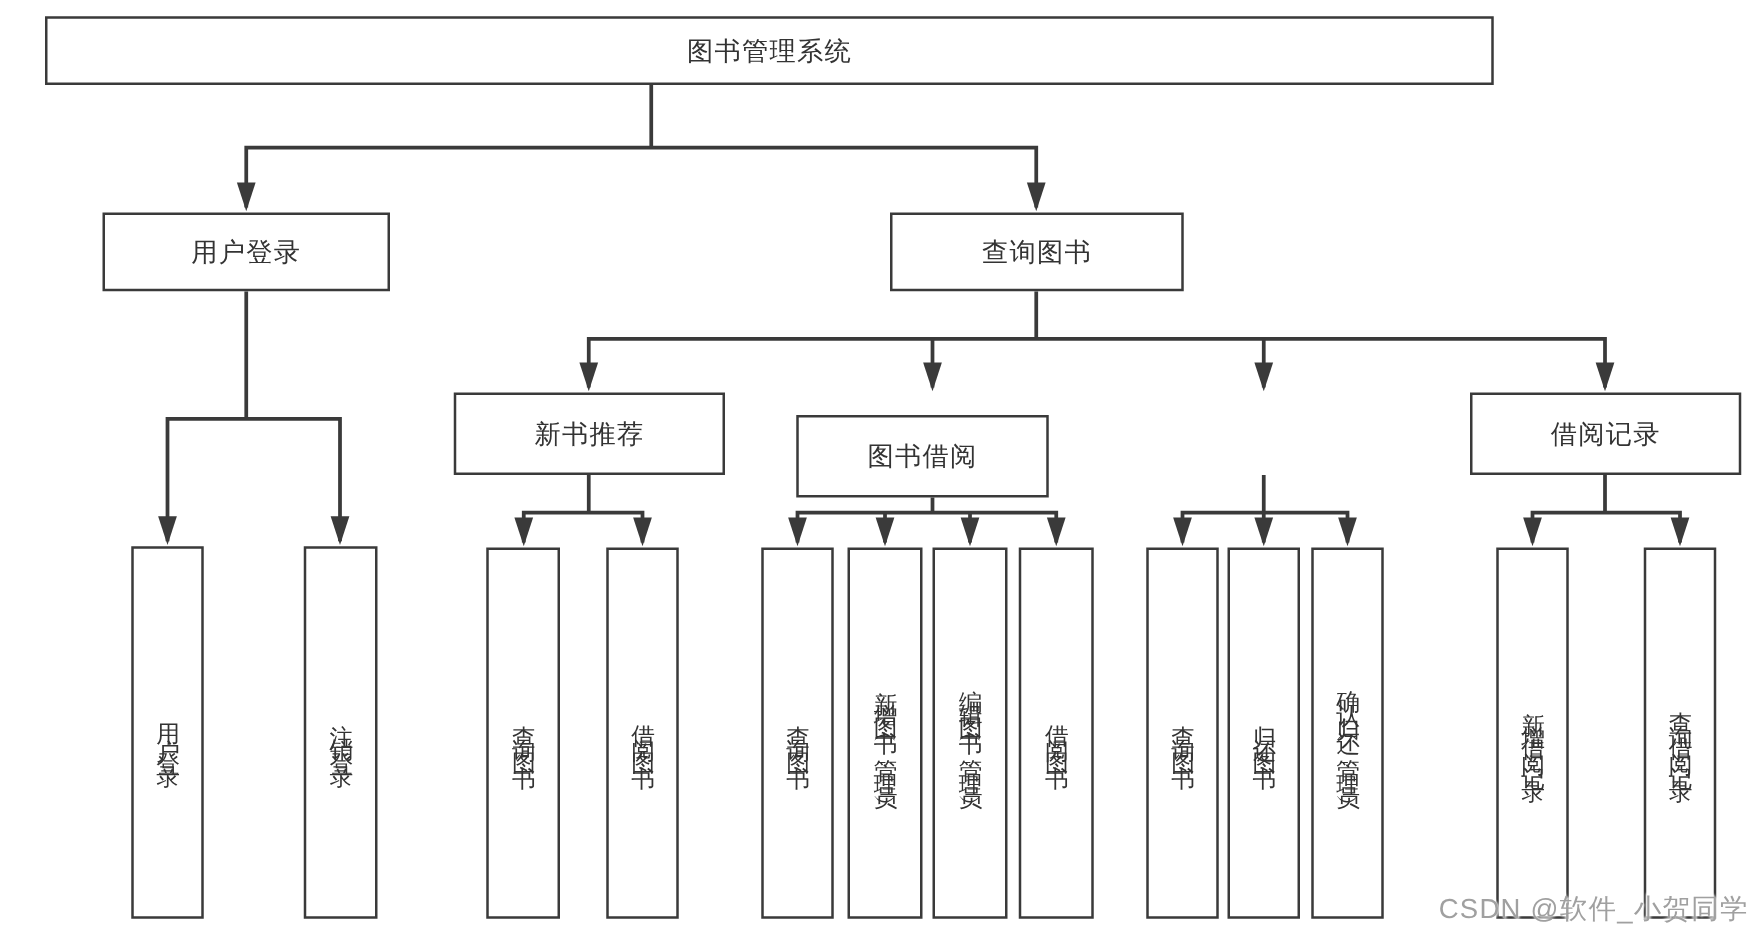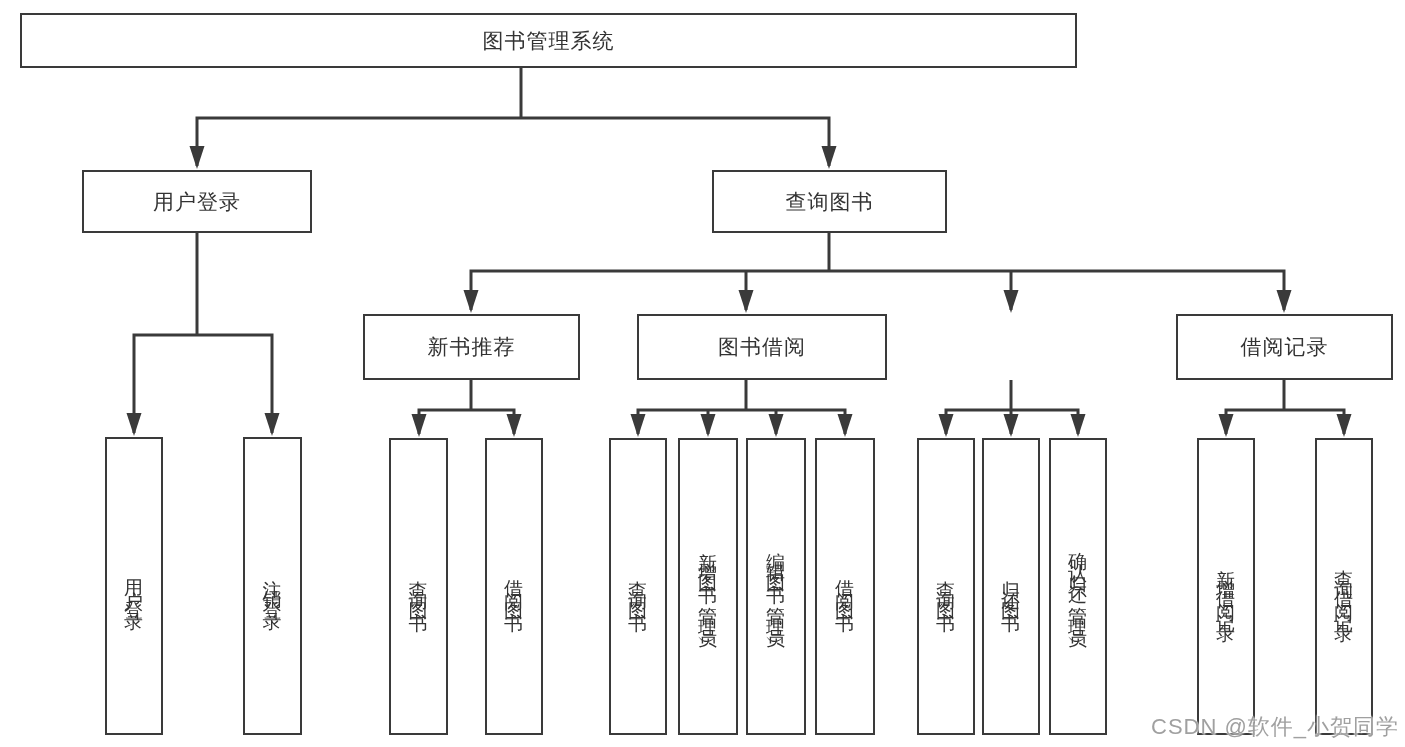--- a/index.html
+++ b/index.html
@@ -75,27 +75,27 @@
       <polygon points="768.5,414 783.5,414 776,437"></polygon>
       <polygon points="837.5,414 852.5,414 845,437"></polygon>
       <polygon points="938.5,414 953.5,414 946,437"></polygon>
       <polygon points="1003.5,414 1018.5,414 1011,437"></polygon>
       <polygon points="1070.5,414 1085.5,414 1078,437"></polygon>
       <polygon points="1218.5,414 1233.5,414 1226,437"></polygon>
       <polygon points="1336.5,414 1351.5,414 1344,437"></polygon>
     </g>
   </svg>
 
-  <div class="box h" style="left:20px;top:13px;width:1057px;height:55px">图书管理系统</div>
+  <div class="box h" style="left:36px;top:13px;width:1159px;height:55px">图书管理系统</div>
 
   <div class="box h" style="left:82px;top:170px;width:230px;height:63px">用户登录</div>
   <div class="box h" style="left:712px;top:170px;width:235px;height:63px">查询图书</div>
 
   <div class="box h" style="left:363px;top:314px;width:217px;height:66px">新书推荐</div>
-  <div class="box h" style="left:637px;top:314px;width:250px;height:66px">图书借阅</div>
+  <div class="box h" style="left:637px;top:332px;width:202px;height:66px">图书借阅</div>
   <div class="box h" style="left:1176px;top:314px;width:217px;height:66px">借阅记录</div>
 
   <div class="box v" style="left:105px;top:437px;width:58px;height:298px">用户登录</div>
   <div class="box v" style="left:243px;top:437px;width:59px;height:298px">注销登录</div>
 
   <div class="box v" style="left:389px;top:438px;width:59px;height:297px">查询图书</div>
   <div class="box v" style="left:485px;top:438px;width:58px;height:297px">借阅图书</div>
 
   <div class="box v" style="left:609px;top:438px;width:58px;height:297px">查询图书</div>
   <div class="box v" style="left:678px;top:438px;width:60px;height:297px">新增图书（管理员）</div>

